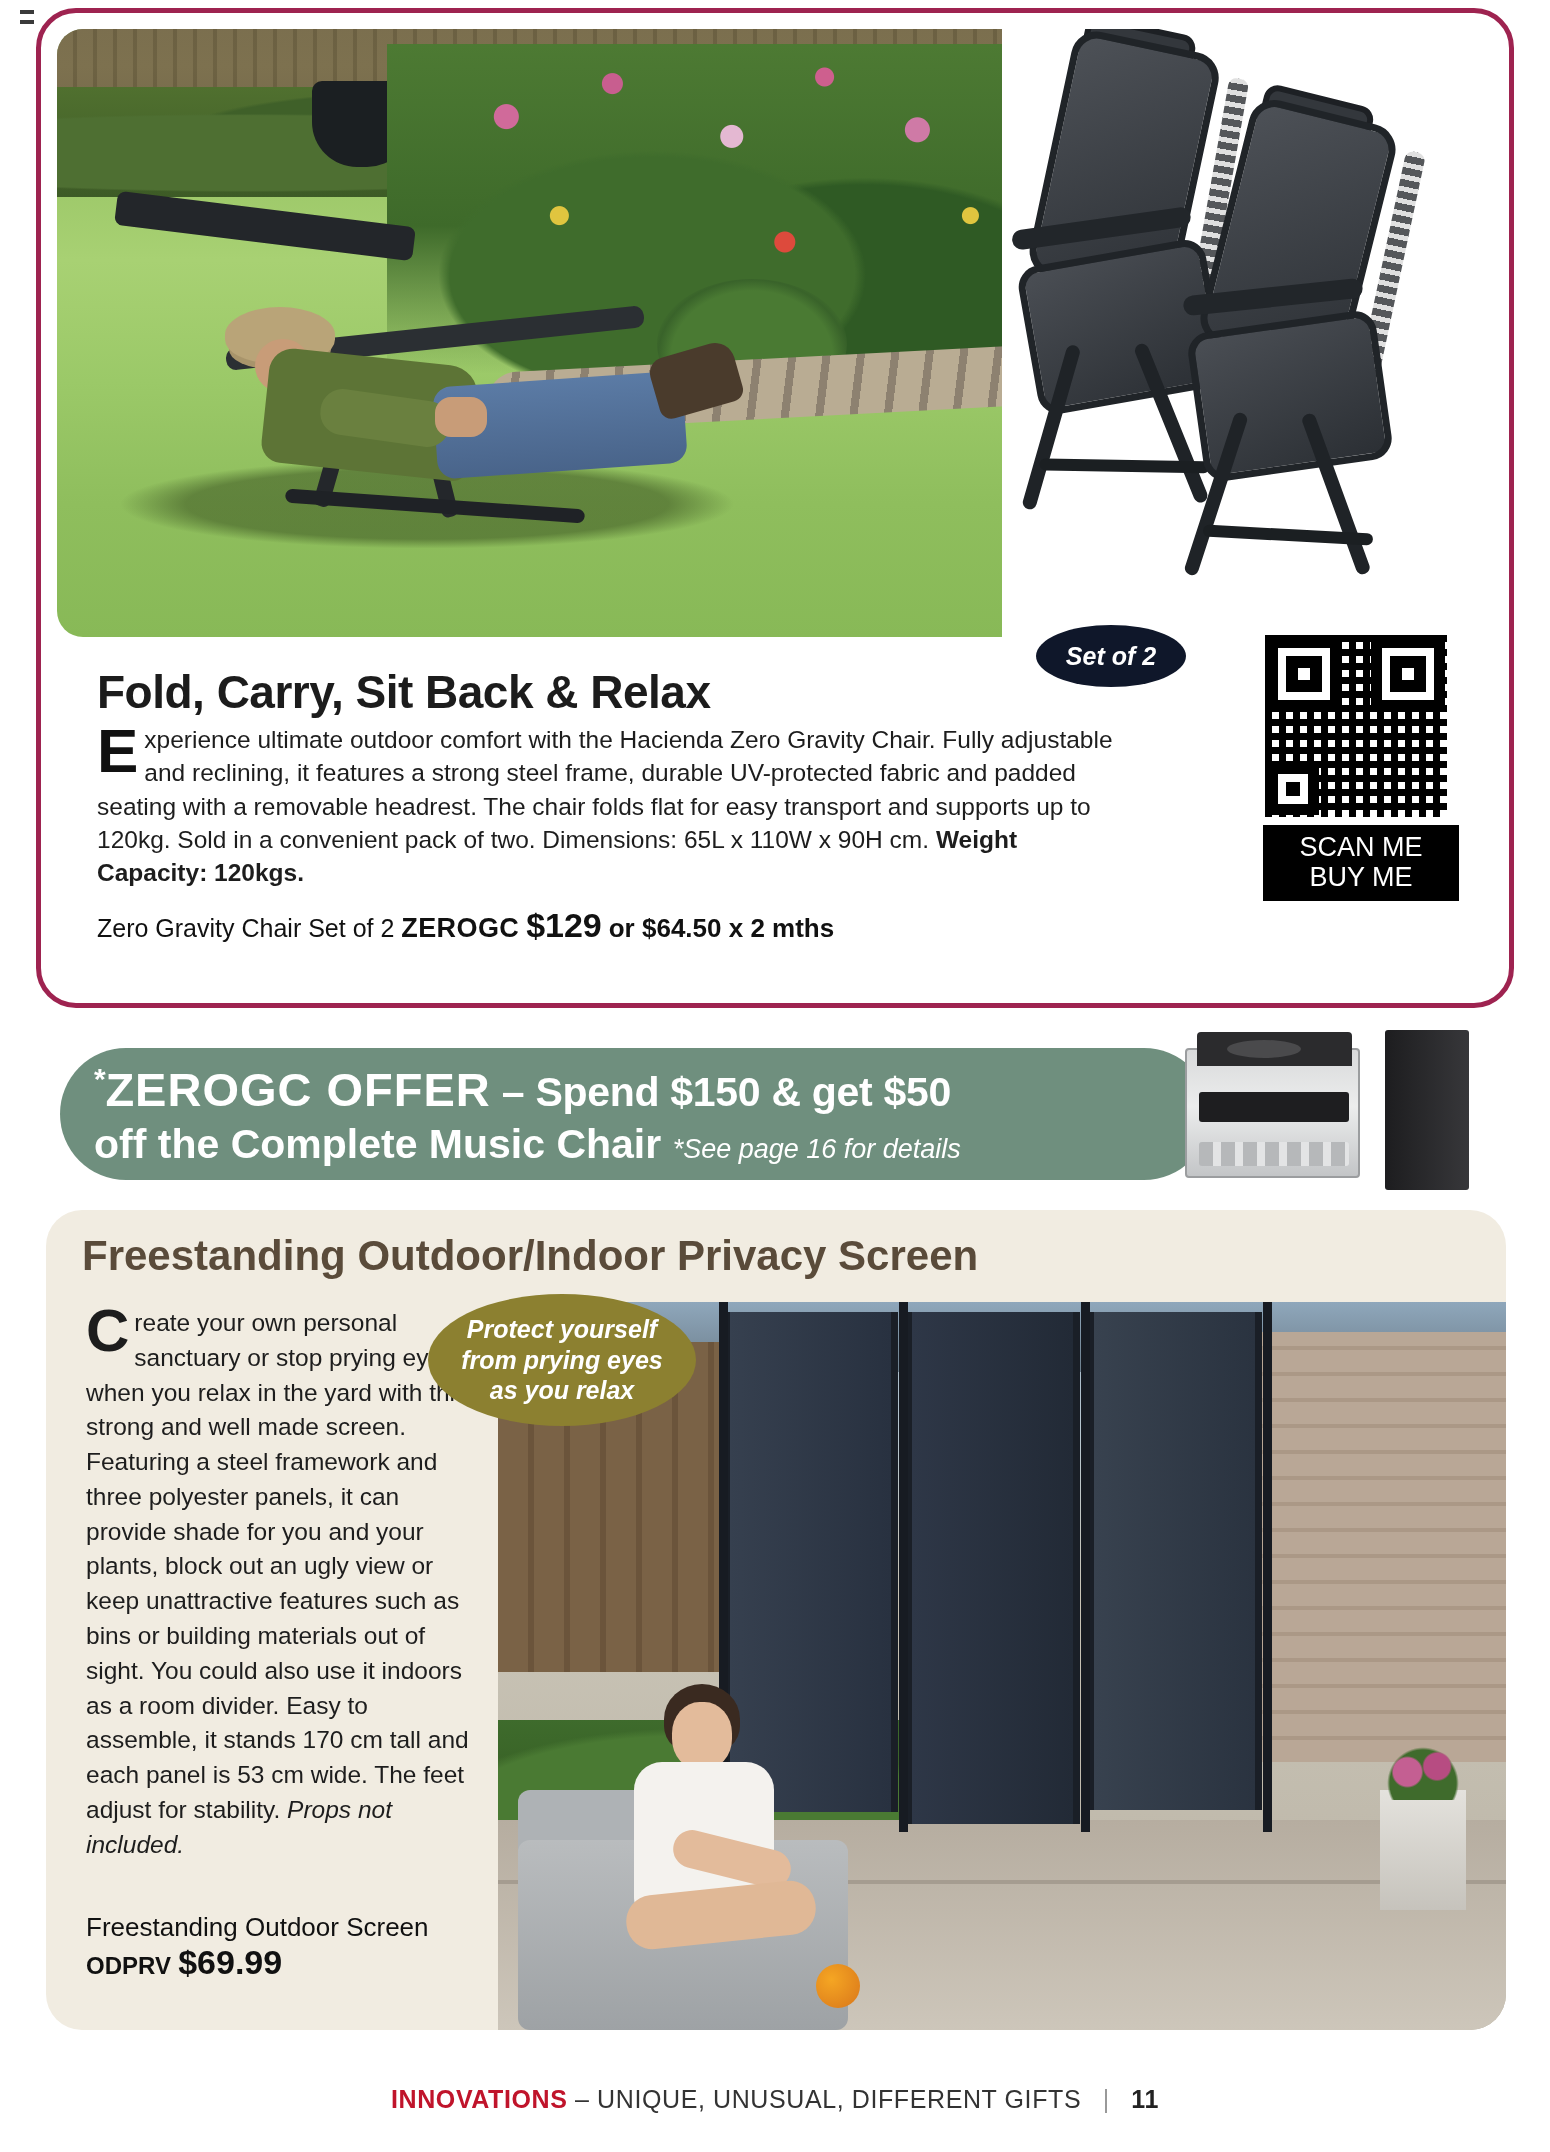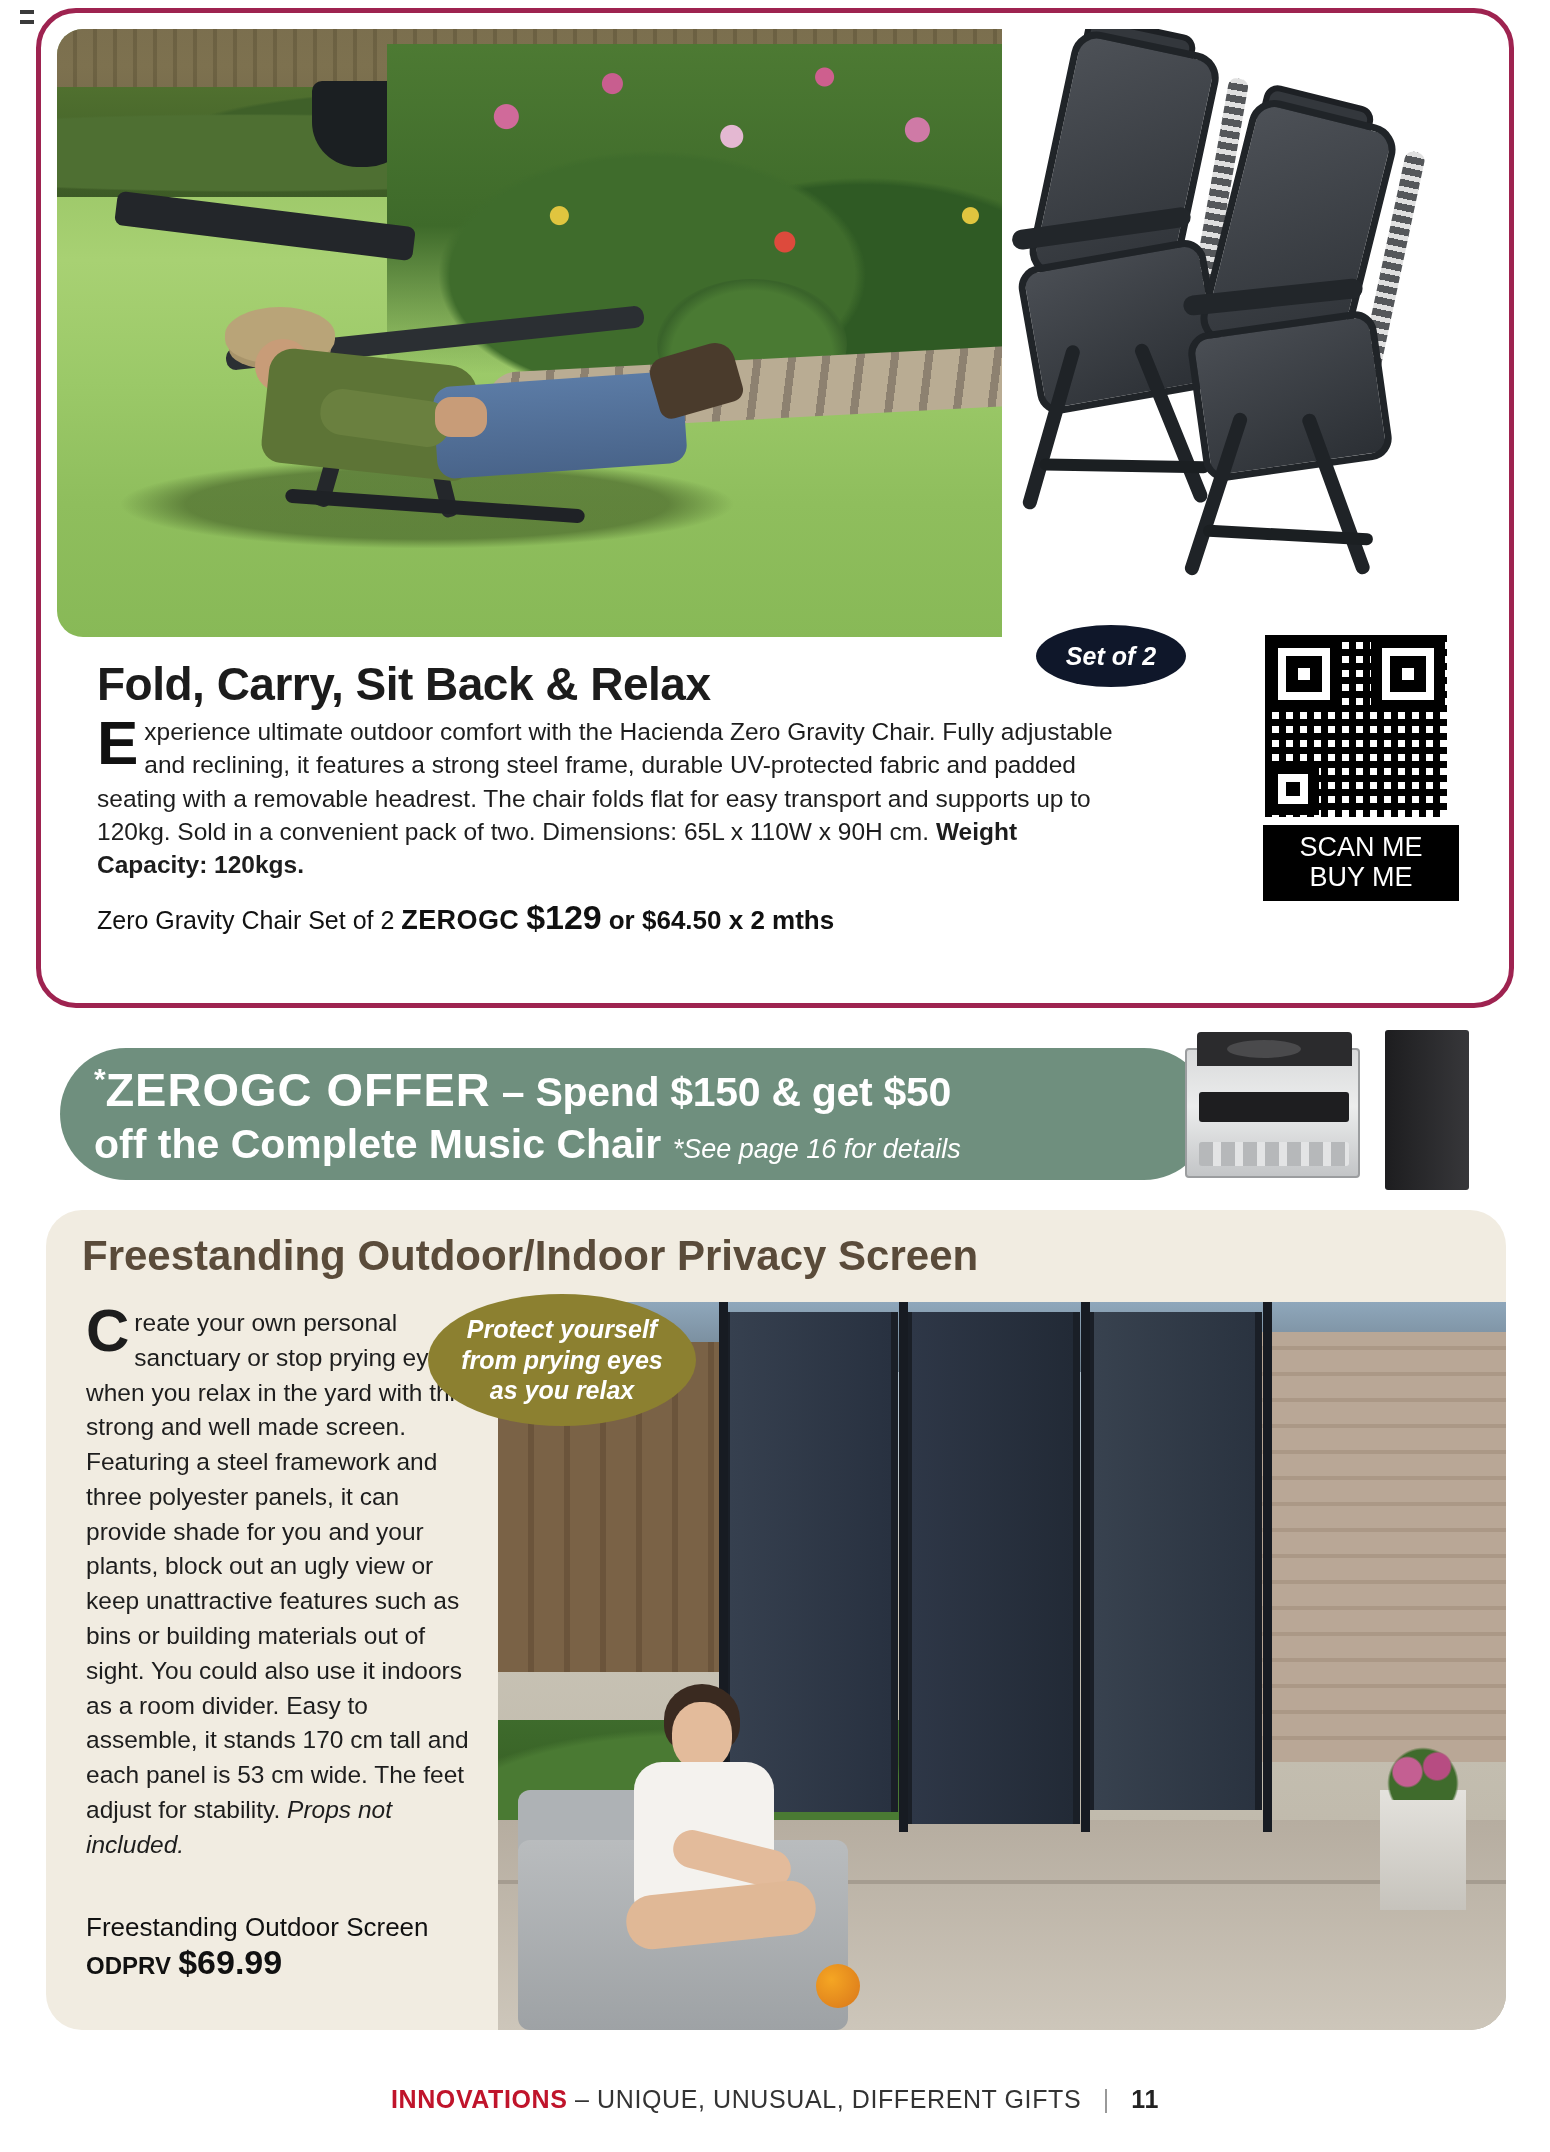--- a/index.html
+++ b/index.html
@@ -213,21 +213,21 @@
     border-radius: 8px; transform: rotate(12deg); opacity: .8;
   }
 
   
   .chair-text { padding: 10px 40px 0 56px; }
   .headline {
     font-size: 46px;
     font-weight: bold;
     color: #1c1c1c;
     letter-spacing: -0.5px;
-    margin: 10px 0 4px 0;
+    margin: 18px 0 4px 0;
   }
   .body-copy {
     position: relative;
     font-size: 24.5px;
     line-height: 1.36;
     color: #1d1d1d;
     width: 1030px;
   }
   .dropcap {
     float: left;

